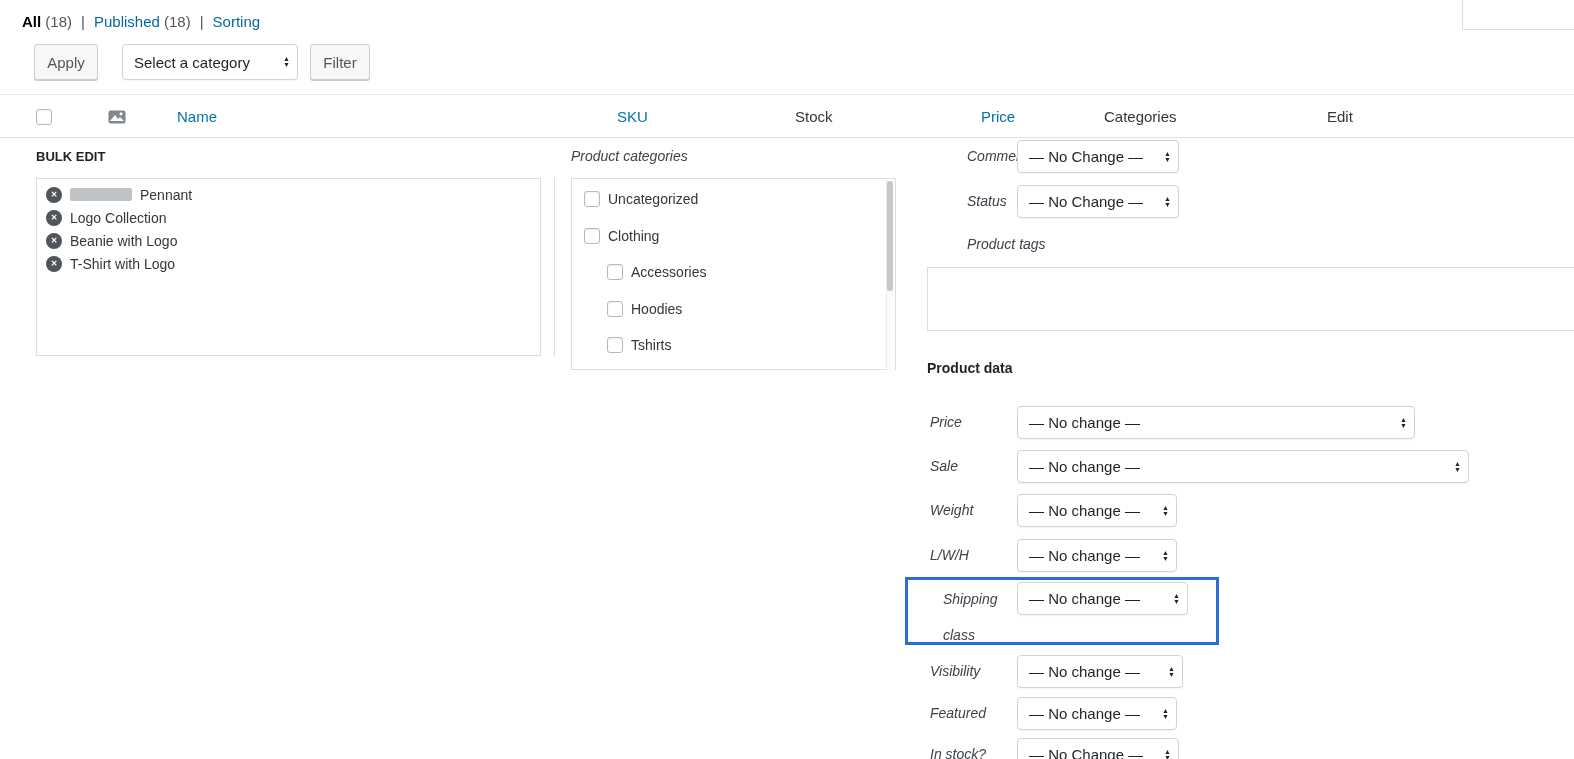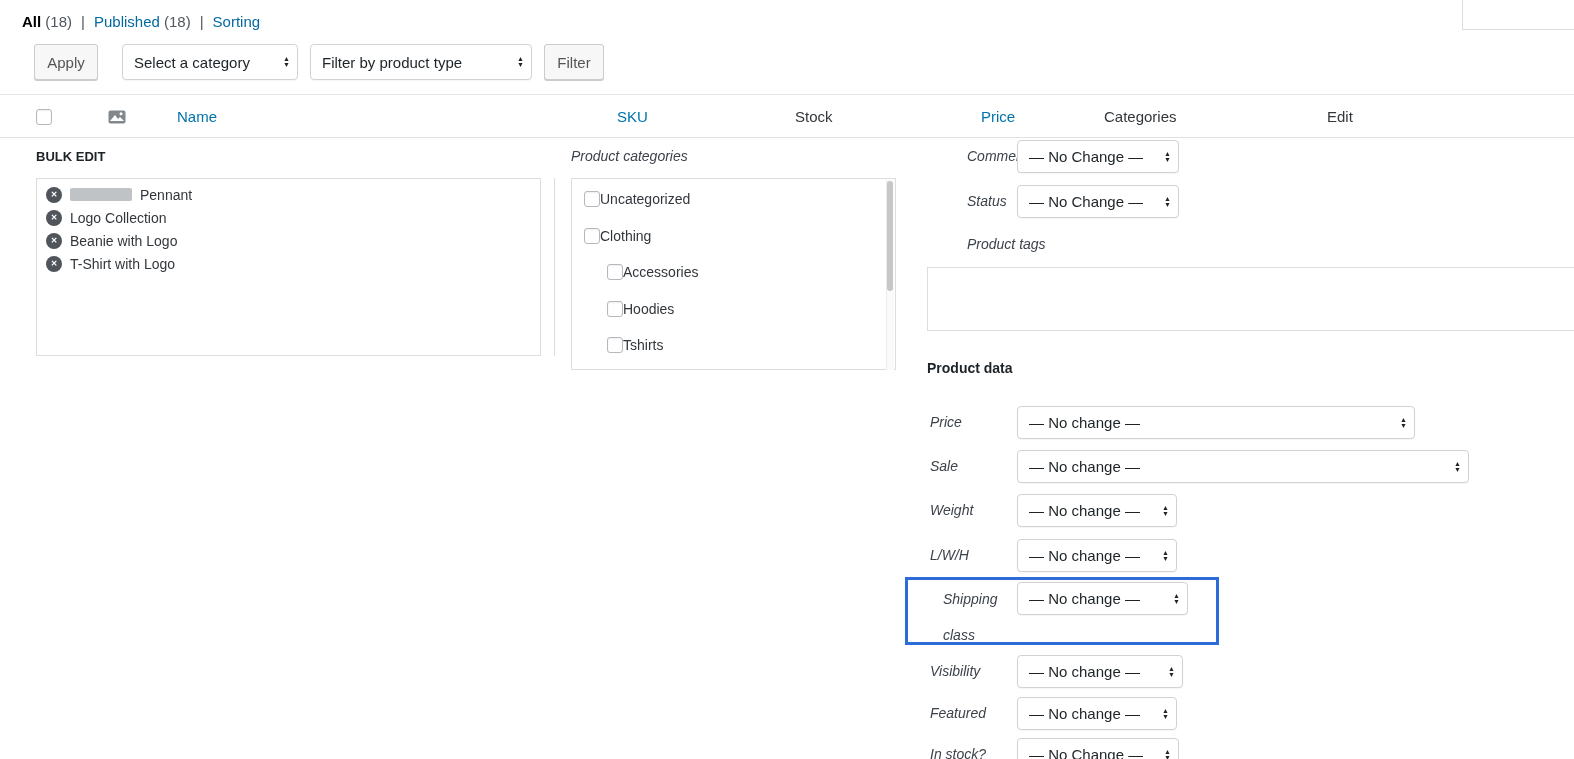--- a/index.html
+++ b/index.html
@@ -45,21 +45,21 @@
   .products-box { position:absolute; left:36px; top:178px; width:505px; height:178px; border:1px solid #ddd; background:#fff; padding:4px 9px; }
   .product-row { display:flex; align-items:center; height:23px; gap:8px; font-size:14px; color:#32373c; }
   .x-icon { width:16px; height:16px; border-radius:50%; background:#50555b; color:#fff; font-size:8px;
             font-weight:bold; display:flex; align-items:center; justify-content:center; flex:0 0 16px; cursor:pointer; }
   .redacted { width:62px; height:13px; background:#c0c3c6; border-radius:2px; display:inline-block; }
   .vline { position:absolute; left:554px; top:178px; width:1px; height:178px; background:#dcdcde; }
 
   
   .cat-label { position:absolute; left:571px; top:148px; font-size:14px; font-style:italic; color:#3c434a; line-height:16px; }
   .cat-box { position:absolute; left:571px; top:178px; width:325px; height:192px; border:1px solid #ddd; background:#fff; }
-  .cat-row { position:absolute; display:flex; align-items:center; font-size:14px; color:#32373c; height:17px; white-space:nowrap; }
+  .cat-row { position:absolute; display:flex; align-items:center; gap:8px; font-size:14px; color:#32373c; height:17px; white-space:nowrap; }
   .scroll-track { position:absolute; right:1px; top:1px; width:8px; height:190px; background:#fafafa; border-left:1px solid #ececec; }
   .scroll-thumb { position:absolute; right:2px; top:2px; width:6px; height:110px; background:#c5c7c9; border-radius:3px; cursor:grab; }
 
   
   .ilabel { font-size:14px; font-style:italic; color:#3c434a;margin-left:40px; }
   .field-label { position:absolute; left:927px; line-height:33px; white-space:nowrap; }
   .static-label { position:absolute; left:927px; line-height:16px; white-space:nowrap; }
   .bold-label { position:absolute; left:927px; font-size:14px; font-weight:bold; color:#1d2327; line-height:16px; }
   .fselect { position:absolute; height:33px; }
   .tags-area { position:absolute; left:927px; top:267px; width:660px; height:64px; border:1px solid #ddd;
@@ -93,27 +93,20 @@
 
   <div class="toolbar">
     <button class="btn w64 ml12">Apply</button>
     <div class="select w176 ml24">
       <span class="sv">Select a category</span>
       <span class="arrows">
           <span>▲</span>
           <span>▼</span>
         </span>
     </div>
-    <div class="select w222 ml12">
-      <span class="sv">Filter by product type</span>
-      <span class="arrows">
-          <span>▲</span>
-          <span>▼</span>
-        </span>
-    </div>
     <button class="btn w60 ml12">Filter</button>
   </div>
 
   <div class="thead">
     <span class="cb" style="position:absolute; left:36px; top:14px;"></span>
     <span style="position:absolute; left:108px; top:15px;">
       <svg width="18" height="14" viewBox="0 0 18 14">
           <rect x="0.5" y="0.5" width="17" height="13" rx="2" fill="#82878c"></rect>
           <path d="M2 11 L7 5 L10 9 L12 7 L16 11 Z" fill="#fff"></path>
           <circle cx="13" cy="3.8" r="1.5" fill="#fff"></circle>

